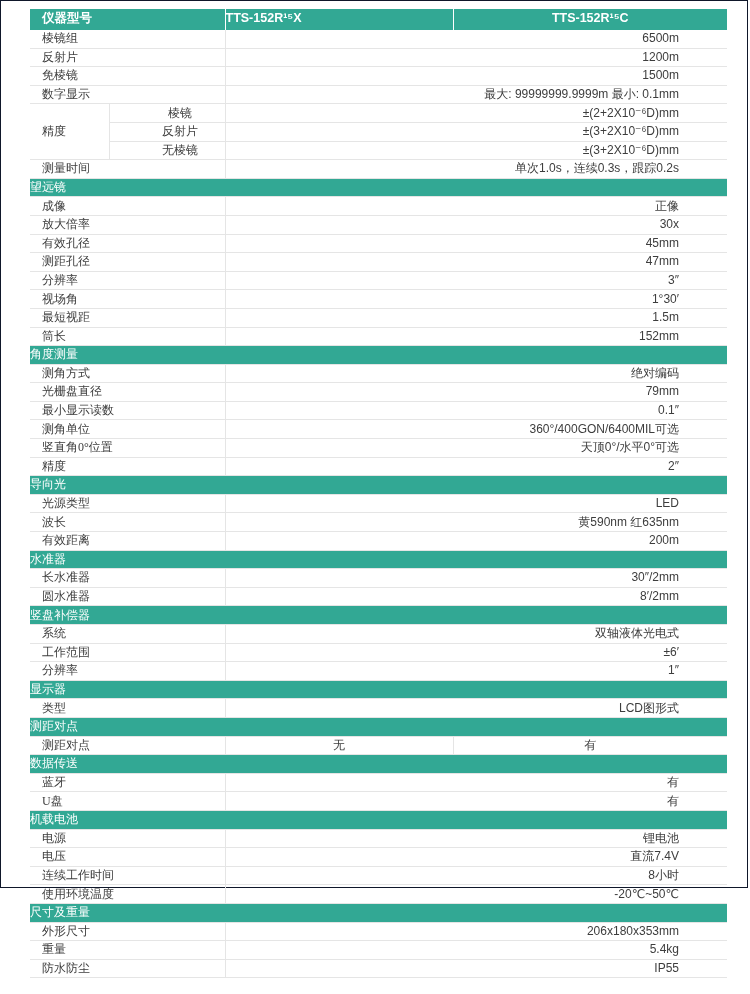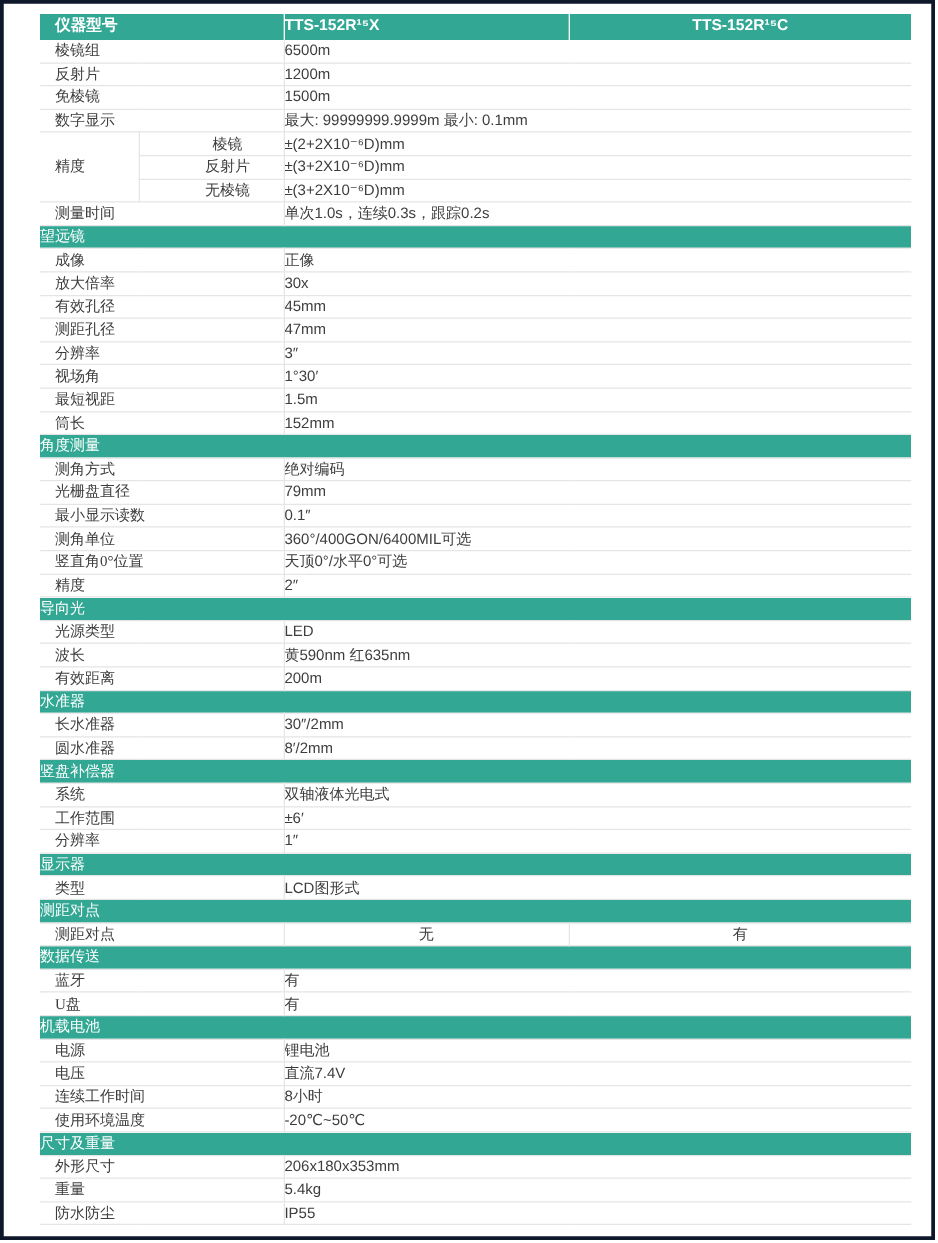--- a/index.html
+++ b/index.html
@@ -7,22 +7,22 @@
     --bd:#e5e5e5;
     --txt:#3d3d3d;
   }
   html,body{margin:0;padding:0;background:#fff;}
   body{
     width:750px;height:994px;overflow:hidden;
     font-family:"Liberation Sans","DejaVu Sans",sans-serif;
     color:var(--txt);
   }
   .page{
-    position:relative;width:748px;height:992px;
-    border:3px solid #0f172a;box-sizing:border-box;
+    position:relative;width:748px;height:888px;
+    border:1px solid #0f172a;box-sizing:border-box;
     background:#fff;
   }
   table.spec{
     position:absolute;left:29px;top:8px;
     width:697px;border-collapse:collapse;table-layout:fixed;
   }
   col.c1{width:79px}
   col.c2{width:116px}
   col.c3{width:228px}
   col.c4{width:274px}
@@ -43,21 +43,21 @@
   
   tr.section td{
     background:var(--teal);color:#fff;font-size:12px;
     text-align:left;border-bottom:0;
   }
   
   tr.r td{border-bottom:1px solid var(--bd);}
   td.lbl{text-align:left;padding-left:12px;border-right:1px solid var(--bd);font-family:Liberation Serif, serif;}
   td.glbl{text-align:left;padding-left:12px;border-right:1px solid var(--bd);}
   td.sub{text-align:center;padding-left:26px;border-right:1px solid var(--bd);}
-  td.val{text-align:left;padding-right:48px;}
+  td.val{text-align:right;padding-right:48px;}
   td.val-mid{text-align:center;border-right:1px solid var(--bd);}
   td.val-right{text-align:center;}
 </style>
 </head>
 <body>
 
 <div class="page">
   <table class="spec">
     <colgroup>
       <col class="c1">

